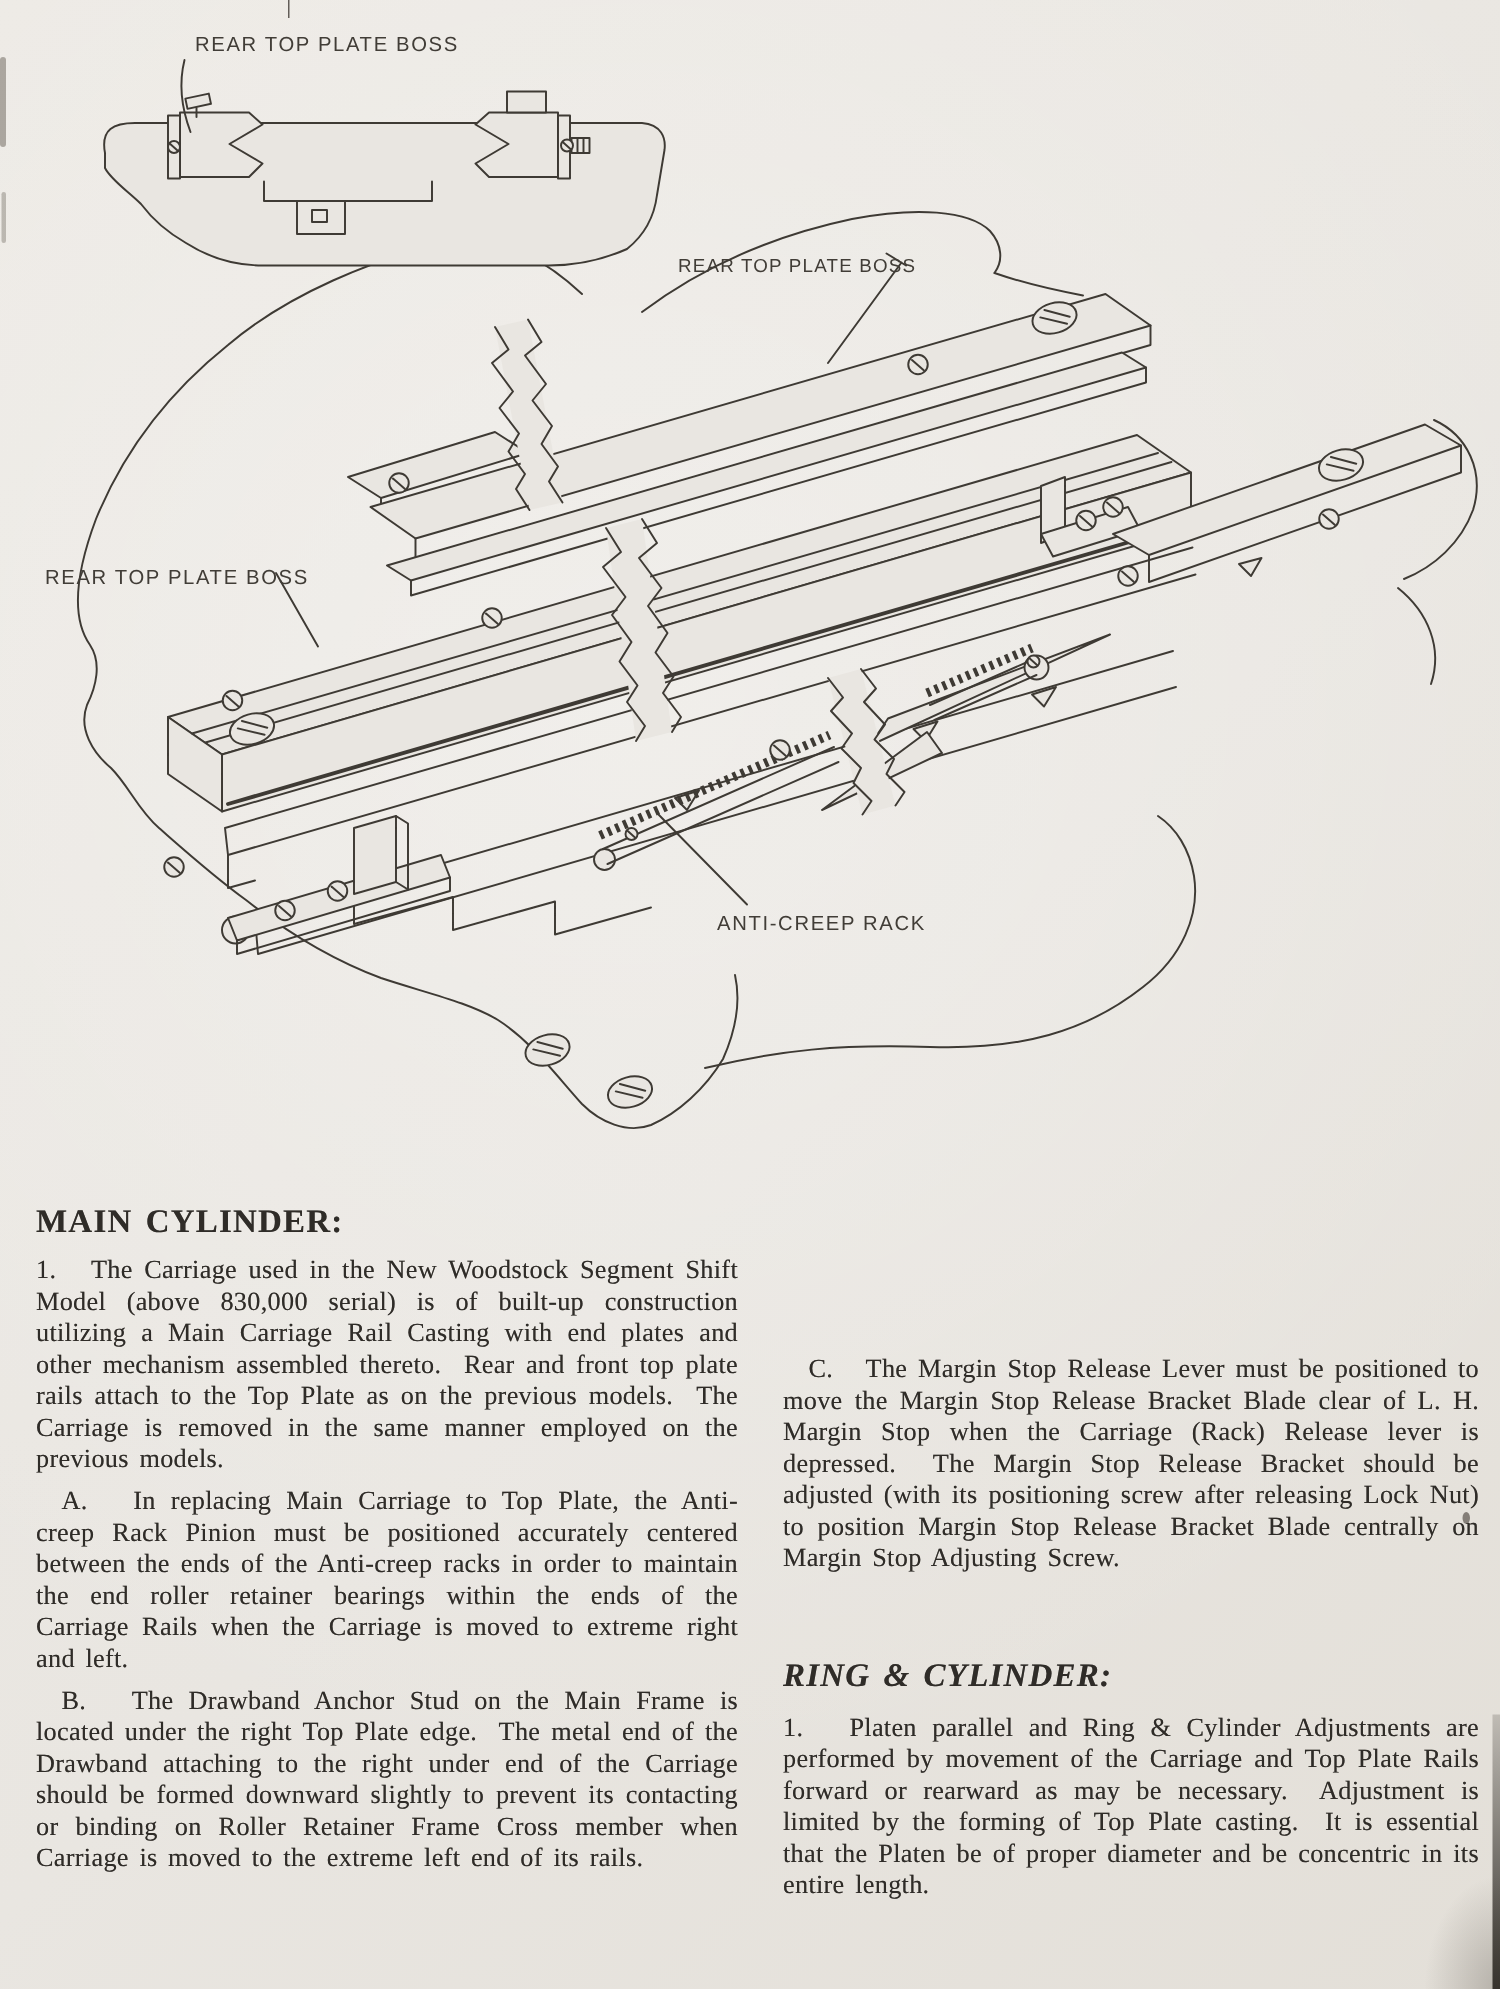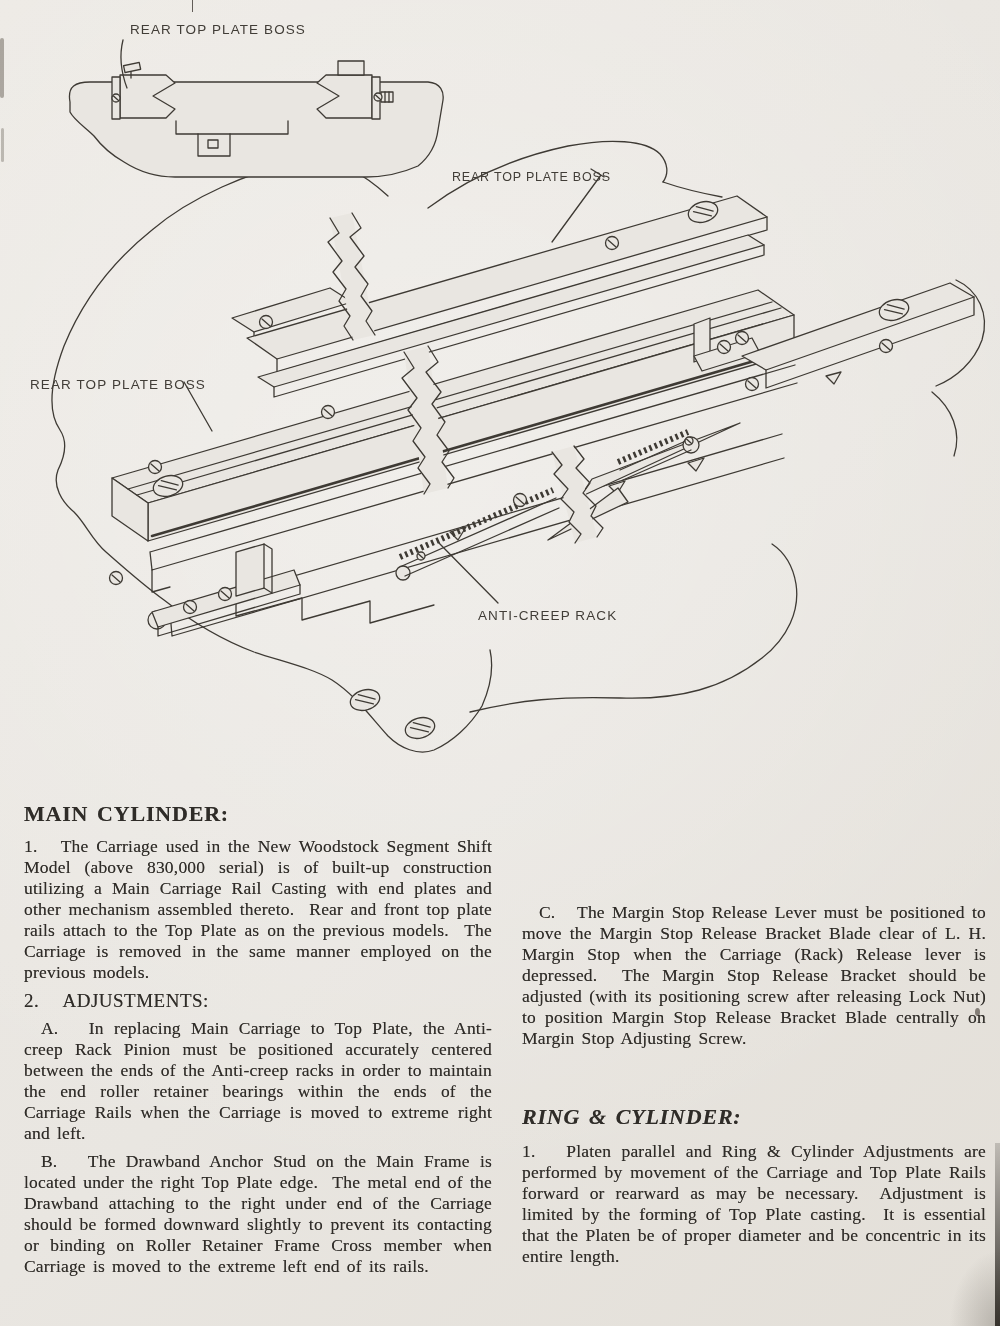--- a/index.html
+++ b/index.html
@@ -180,21 +180,20 @@
 
   <text x="130" y="34" class="figlabel">REAR TOP PLATE BOSS</text>
   <text x="452" y="181" class="figlabel small">REAR TOP PLATE BOSS</text>
   <text x="30" y="389" class="figlabel">REAR TOP PLATE BOSS</text>
   <text x="478" y="620" class="figlabel">ANTI-CREEP RACK</text>
 </svg>
 
 <div class="col col-left">
   <h2 class="sec">MAIN CYLINDER:</h2>
   <p class="para">1.&nbsp;&nbsp;&nbsp;The Carriage used in the New Woodstock Segment Shift Model (above 830,000 serial) is of built-up construction utilizing a Main Carriage Rail Casting with end plates and other mechanism assembled thereto.&nbsp; Rear and front top plate rails attach to the Top Plate as on the previous models.&nbsp; The Carriage is removed in the same manner employed on the previous models.</p>
-  <p class="sub">2.&nbsp;&nbsp;&nbsp;ADJUSTMENTS:</p>
   <p class="para indent">A.&nbsp;&nbsp;&nbsp;In replacing Main Carriage to Top Plate, the Anti-creep Rack Pinion must be positioned accurately centered between the ends of the Anti-creep racks in order to maintain the end roller retainer bearings within the ends of the Carriage Rails when the Carriage is moved to extreme right and left.</p>
   <p class="para indent">B.&nbsp;&nbsp;&nbsp;The Drawband Anchor Stud on the Main Frame is located under the right Top Plate edge.&nbsp; The metal end of the Drawband attaching to the right under end of the Carriage should be formed downward slightly to prevent its contacting or binding on Roller Retainer Frame Cross member when Carriage is moved to the extreme left end of its rails.</p>
 </div>
 
 <div class="col col-right">
   <p class="para indent">C.&nbsp;&nbsp;&nbsp;The Margin Stop Release Lever must be positioned to move the Margin Stop Release Bracket Blade clear of L. H. Margin Stop when the Carriage (Rack) Release lever is depressed.&nbsp; The Margin Stop Release Bracket should be adjusted (with its positioning screw after releasing Lock Nut) to position Margin Stop Release Bracket Blade centrally on Margin Stop Adjusting Screw.</p>
   <h2 class="sec sec2">RING &amp; CYLINDER:</h2>
   <p class="para">1.&nbsp;&nbsp;&nbsp;Platen parallel and Ring &amp; Cylinder Adjustments are performed by movement of the Carriage and Top Plate Rails forward or rearward as may be necessary.&nbsp; Adjustment is limited by the forming of Top Plate casting.&nbsp; It is essential that the Platen be of proper diameter and be concentric in its entire length.</p>
 </div>
 

